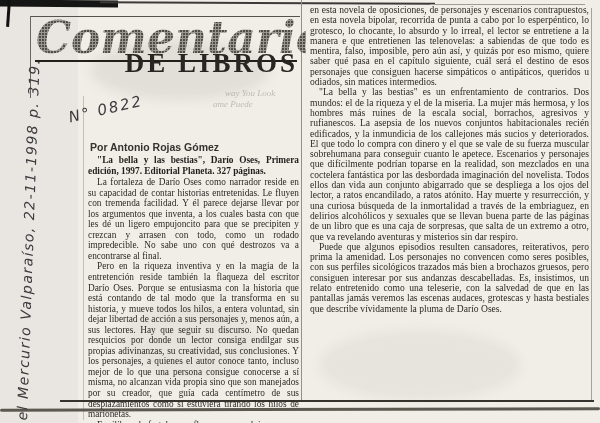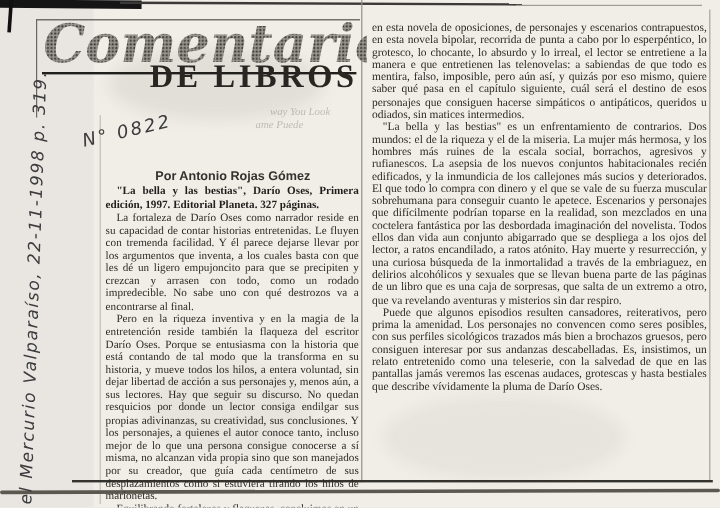--- a/index.html
+++ b/index.html
@@ -42,32 +42,32 @@
   }
   .title-underline{position:absolute;left:35px;top:60px;width:262px;height:2px;background:#201f1c;}
   .title-caps{
     position:absolute;left:60px;top:48px;width:238px;text-align:right;
     font-family:"Liberation Serif", serif;font-weight:bold;
     font-size:27px;letter-spacing:3px;color:#272622;white-space:nowrap;
     transform:scaleY(1.02);
   }
   
   .byline{
-    position:absolute;left:90px;top:141px;width:208px;text-align:center;
+    position:absolute;left:90px;top:141px;width:208px;text-align:left;
     font-family:"Liberation Sans", sans-serif;font-weight:bold;
     font-size:10.5px;color:#34322e;white-space:nowrap;
   }
   
   .col{position:absolute;color:#2c2a26;text-align:justify;}
   .col p{margin:0;text-indent:9px;}
   .col p.no-indent{text-indent:0;}
   .col p.cont-out{text-align-last:justify;}
   .left-col{left:88px;top:155px;width:211px;font-size:9.3px;line-height:10.55px;}
   .left-col .ref{font-weight:bold;color:#1f1e1b;margin-bottom:1px;}
-  .right-col{left:310px;top:19px;width:279px;font-size:9.55px;line-height:10.3px;}
+  .right-col{left:310px;top:5px;width:279px;font-size:9.55px;line-height:10.3px;}
   
   .hand{
     font-family:"DejaVu Sans", sans-serif;font-style:italic;color:#3b3b3e;
     white-space:nowrap;pointer-events:none;
   }
   .margin-note{
     position:absolute;left:14px;top:420px;width:420px;
     transform:rotate(-88deg);transform-origin:0 0;
     font-size:14px;letter-spacing:1.5px;
   }

